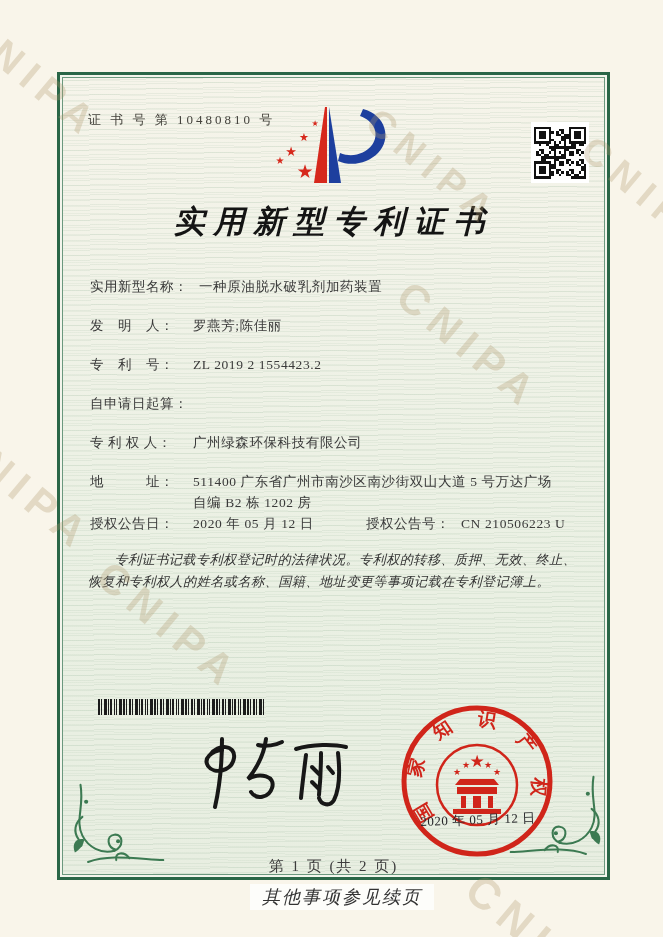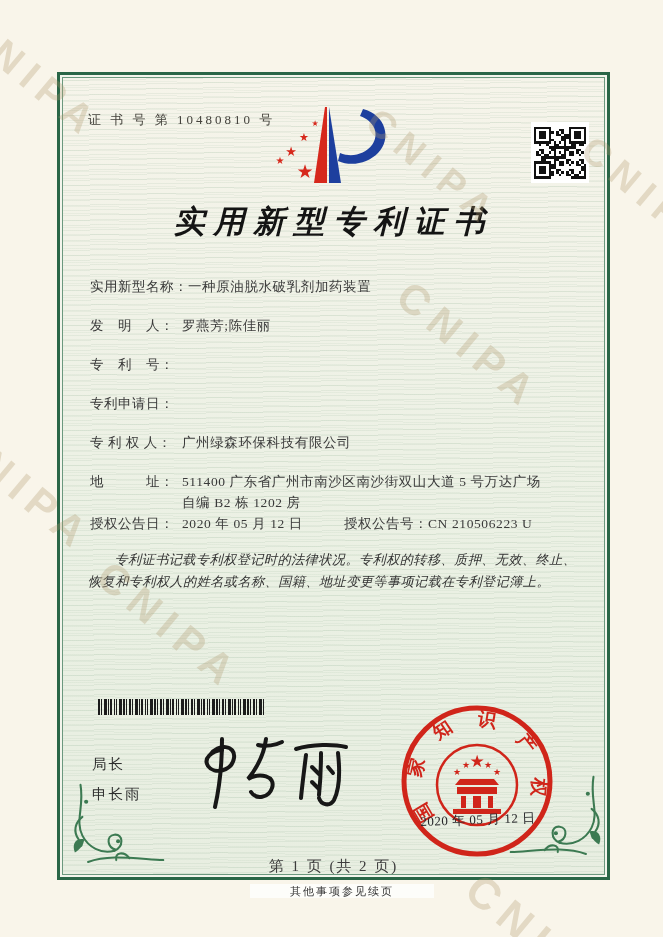--- a/index.html
+++ b/index.html
@@ -44,21 +44,21 @@
   .cert-no{left:28px;top:36px;font-size:13px;letter-spacing:3px;color:#44423c;}
   .logo{left:210px;top:20px;width:132px;height:98px;}
   .qr-box{left:471px;top:47px;width:58px;height:61px;background:#fff;padding:3px;}
   .qr-box svg{display:block;width:52px;height:55px;}
   .title{
     left:0;top:126px;width:100%;text-align:center;
     font-size:31px;font-weight:bold;color:#141414;letter-spacing:9px;font-style:italic;
   }
   
   .fields{left:30px;top:202px;width:495px;font-size:13.5px;color:var(--ink);}
-  .frow{display:flex;align-items:flex-start;margin-bottom:19px;line-height:20px;}
+  .frow{display:flex;align-items:flex-start;margin-bottom:19px;line-height:20px;gap:11px;}
   .flabel{flex:0 0 92px;white-space:pre;letter-spacing:0.5px;}
   .fvalue{flex:1;white-space:pre-line;letter-spacing:0.6px;}
   .frow.addr{margin-bottom:1px;line-height:20.5px;}
   .frow.grant .fvalue{flex:0 0 152px;}
   .frow.grant .flabel2{flex:0 0 94px;white-space:pre;letter-spacing:0.5px;text-align:right;}
   .frow.grant .fvalue2{flex:1;letter-spacing:0.6px;}
   
   .paras{left:28px;top:474px;width:498px;font-size:13.2px;line-height:21.8px;
     color:#333;font-style:italic;letter-spacing:0.4px;}
   .paras p{text-indent:2em;}
@@ -80,23 +80,23 @@
   
   .orn{width:116px;height:94px;}
   .orn-bl{left:2px;top:708px;}
   .orn-br{left:436px;top:700px;transform:scaleX(-1);}
   .orn path{stroke:#3c7a52;stroke-width:2.2;fill:none;stroke-linecap:round;}
   .orn .leaf{fill:#3c7a52;stroke:none;}
   
   .pagenum{left:0;top:782px;width:100%;text-align:center;font-size:15px;
     letter-spacing:2px;color:#3c3c3c;}
   .cont-band{
-    position:absolute;left:250px;top:884px;width:184px;height:14px;z-index:4;
+    position:absolute;left:250px;top:884px;width:184px;height:26px;z-index:4;
     background:#fdfdfa;display:flex;align-items:center;justify-content:center;
-    font-size:11px;color:#333;letter-spacing:2px;
+    font-size:18px;font-style:italic;color:#333;letter-spacing:2px;
   }
   .logo-star{font-family:"DejaVu Sans",sans-serif;fill:var(--logo-red);}
 </style>
 </head>
 <body>
 
 <span class="wm" style="left:-18px;top:6px;font-size:40px;">CNIPA</span>
 <span class="wm" style="left:385px;top:100px;font-size:38px;">CNIPA</span>
 <span class="wm" style="left:600px;top:128px;font-size:38px;">CNIPA</span>
 <span class="wm" style="left:418px;top:272px;font-size:42px;">CNIPA</span>
@@ -269,23 +269,24 @@
     <div class="frow">
       <span class="flabel">实用新型名称：</span>
       <span class="fvalue">一种原油脱水破乳剂加药装置</span>
     </div>
     <div class="frow">
       <span class="flabel">发　明　人：</span>
       <span class="fvalue">罗燕芳;陈佳丽</span>
     </div>
     <div class="frow">
       <span class="flabel">专　利　号：</span>
+      <span class="fvalue">ZL 2019 2 1554423.2</span>
     </div>
     <div class="frow">
-      <span class="flabel">专利申请日：</span>
+      <span class="flabel">自申请日起算：</span>
     </div>
     <div class="frow">
       <span class="flabel">专 利 权 人：</span>
       <span class="fvalue">广州绿森环保科技有限公司</span>
     </div>
     <div class="frow addr">
       <span class="flabel">地　　　址：</span>
       <span class="fvalue">511400 广东省广州市南沙区南沙街双山大道 5 号万达广场
 自编 B2 栋 1202 房</span>
     </div>
@@ -351,24 +352,20 @@
       <rect x="142" y="0" width="1" height="16" fill="#1c1c1c"></rect>
       <rect x="145" y="0" width="3" height="16" fill="#1c1c1c"></rect>
       <rect x="149" y="0" width="2" height="16" fill="#1c1c1c"></rect>
       <rect x="152" y="0" width="1" height="16" fill="#1c1c1c"></rect>
       <rect x="155" y="0" width="2" height="16" fill="#1c1c1c"></rect>
       <rect x="158" y="0" width="1" height="16" fill="#1c1c1c"></rect>
       <rect x="161" y="0" width="3" height="16" fill="#1c1c1c"></rect>
       <rect x="165" y="0" width="1" height="16" fill="#1c1c1c"></rect>
     </svg>
 
-  <div class="signer">
-    <div>局长</div>
-    <div>申长雨</div>
-  </div>
 
   <svg class="sig-svg" viewBox="0 0 178 92">
     <g fill="none" stroke="#171717" stroke-width="4" stroke-linecap="round">
       <path d="M22,28 C30,16 48,18 46,31 C44,44 26,48 20,39 C15,31 24,24 34,23"></path>
       <path d="M34,12 C34,32 32,58 27,80"></path>
       <path d="M70,18 C78,20 88,18 94,15"></path>
       <path d="M78,12 C76,28 68,42 60,52 C72,45 88,49 84,61 C81,71 68,73 63,65"></path>
       <path d="M108,22 C124,17 146,17 158,20"></path>
       <path d="M118,28 C116,44 114,60 113,71"></path>
       <path d="M150,26 C152,44 152,61 146,73 C142,80 133,78 131,71"></path>

